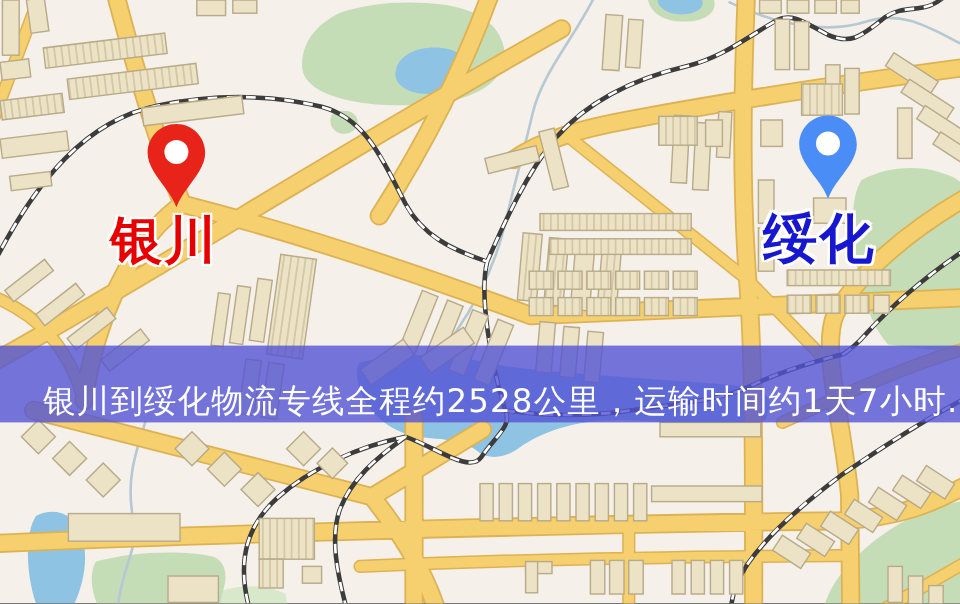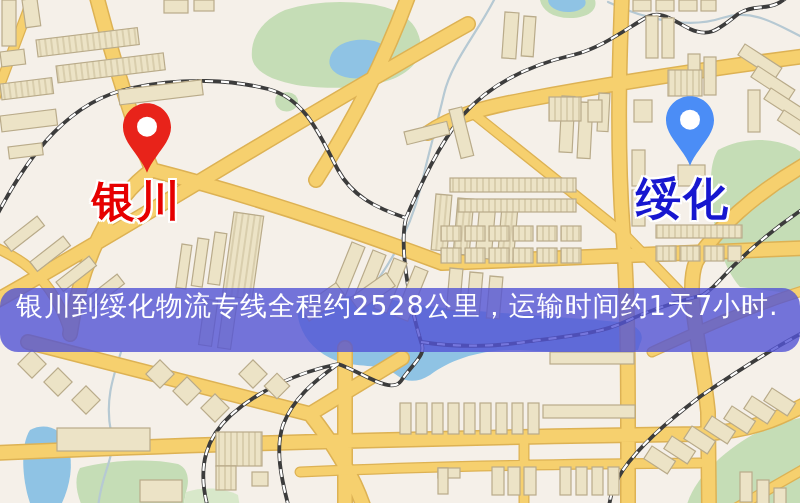--- a/index.html
+++ b/index.html
@@ -33,21 +33,21 @@
     text-shadow:-2px -2px 0 #fff,2px -2px 0 #fff,-2px 2px 0 #fff,2px 2px 0 #fff,
                  0 -2px 0 #fff,0 2px 0 #fff,-2px 0 0 #fff,2px 0 0 #fff;
     white-space:nowrap;
   }
   .label-origin{left:92px;top:180px;font-size:43px;color:var(--c-label_origin,#e60000);}
   .label-dest{left:636px;top:176px;font-size:45px;color:var(--c-label_destination,#1717cf);}
   
   .banner{
     position:absolute;left:0;top:288px;width:800px;height:64px;
     background:var(--c-banner_bg,rgba(82,84,212,.8));
-    display:flex;align-items:flex-start;box-sizing:border-box;padding-left:16px;border-radius:18px;
+    display:flex;align-items:flex-end;box-sizing:border-box;padding-left:36px;
   }
   .banner span{
     color:var(--c-banner_text,#fff);font-size:27px;letter-spacing:1px;white-space:nowrap;
   }
 </style>
 </head>
 <body>
 
 <div class="stage">
 

